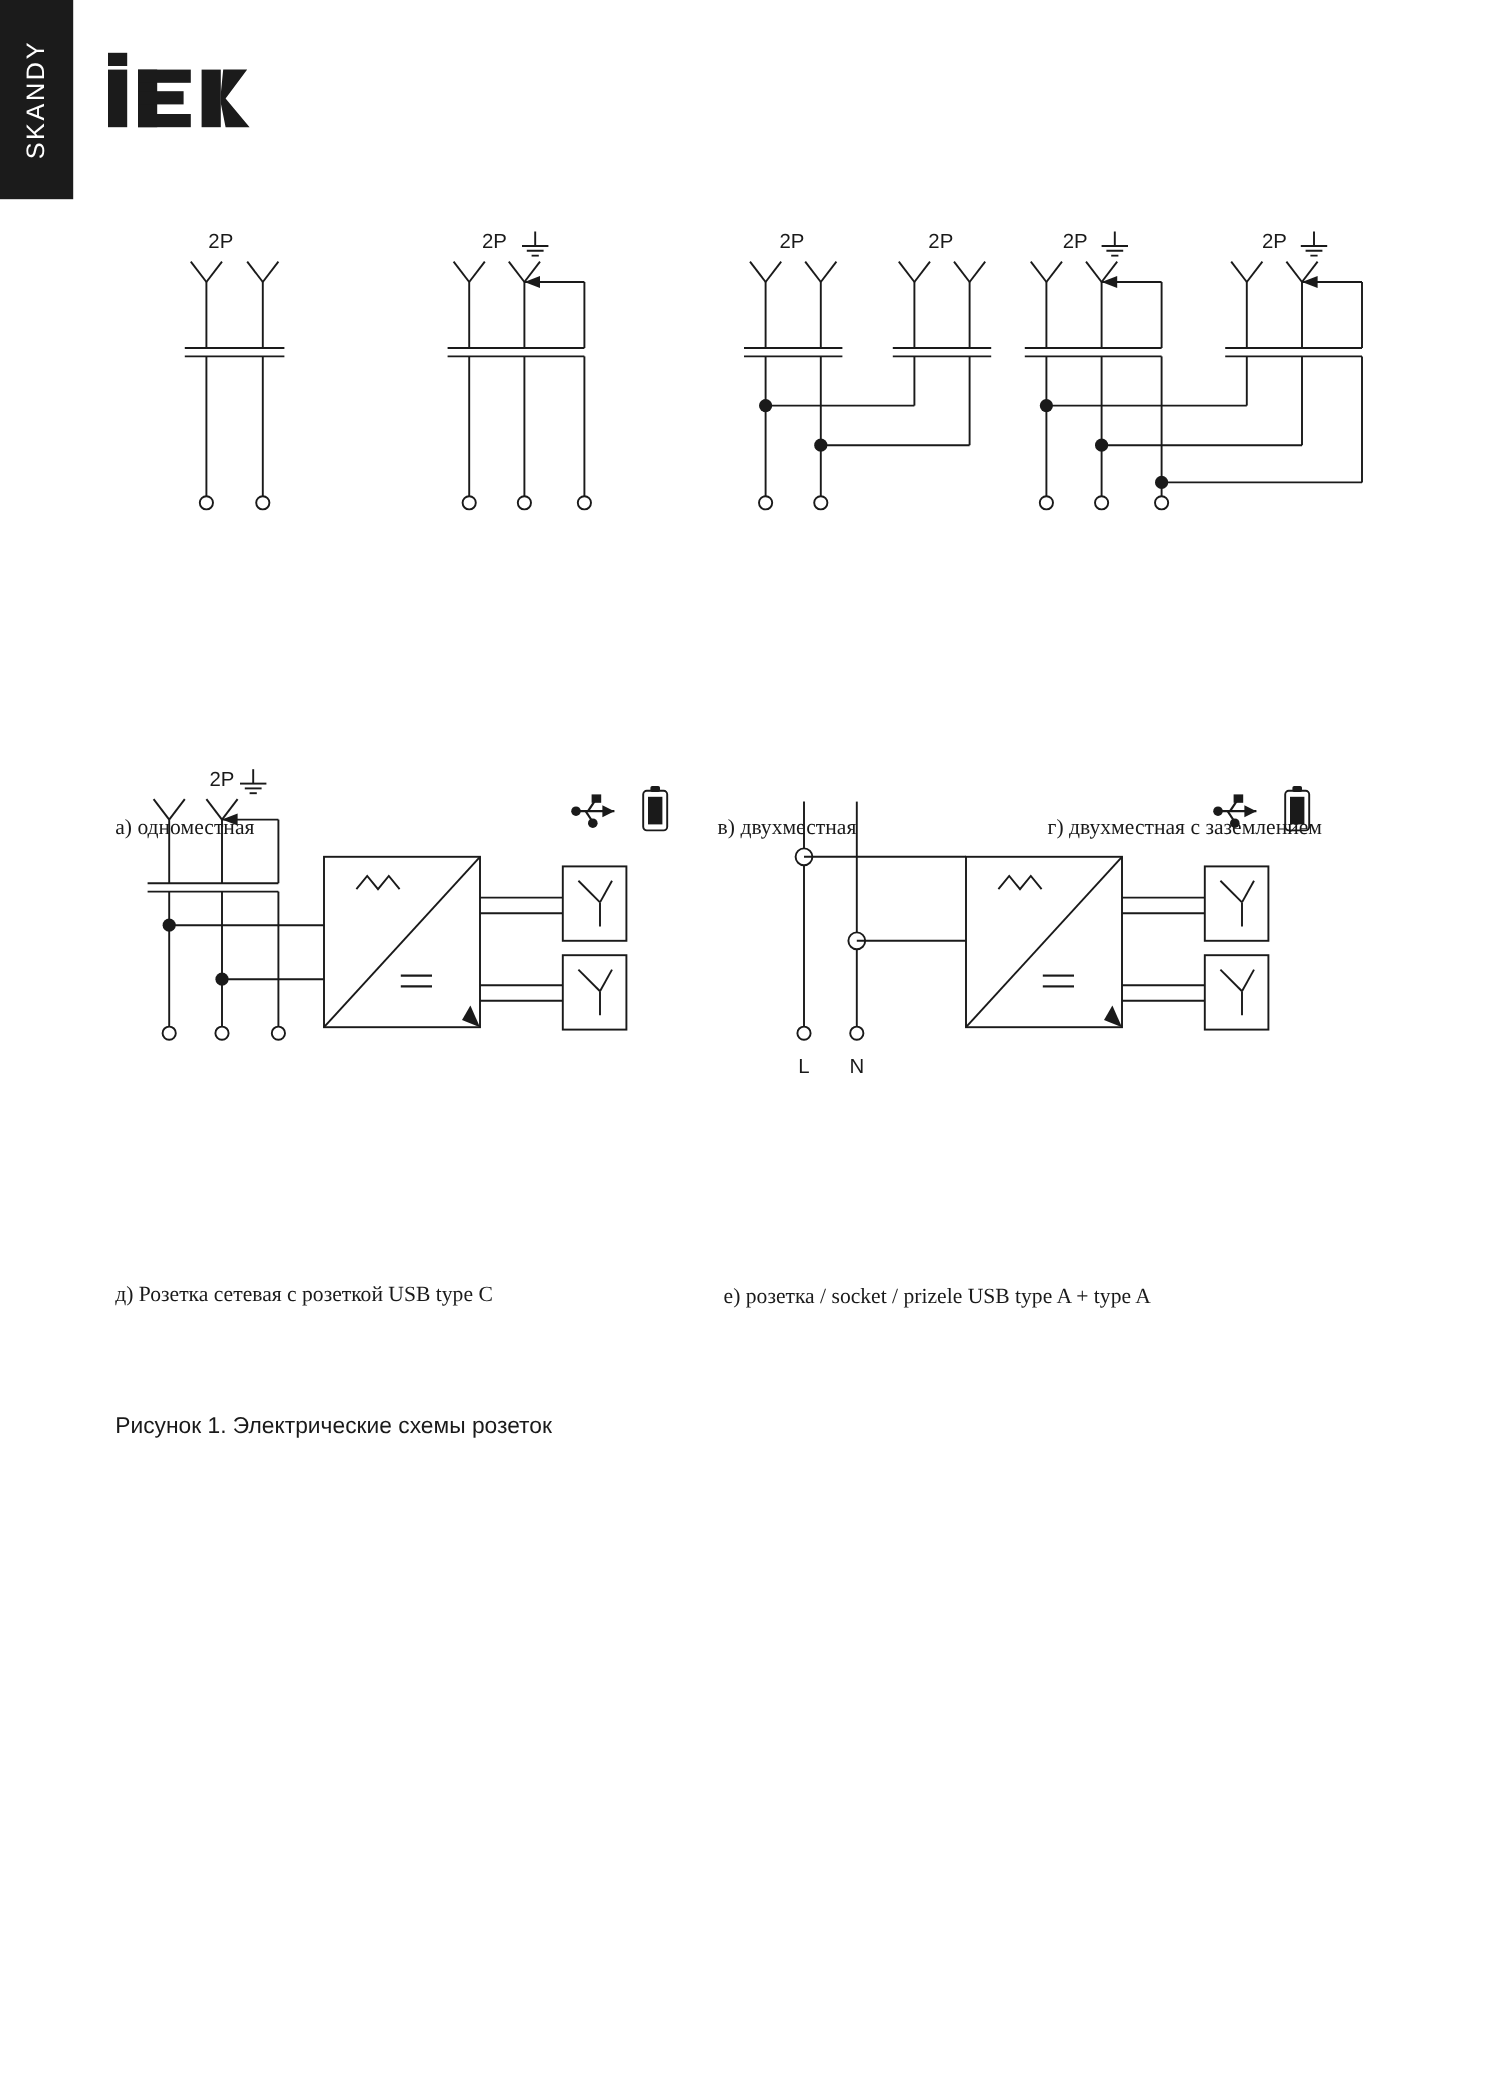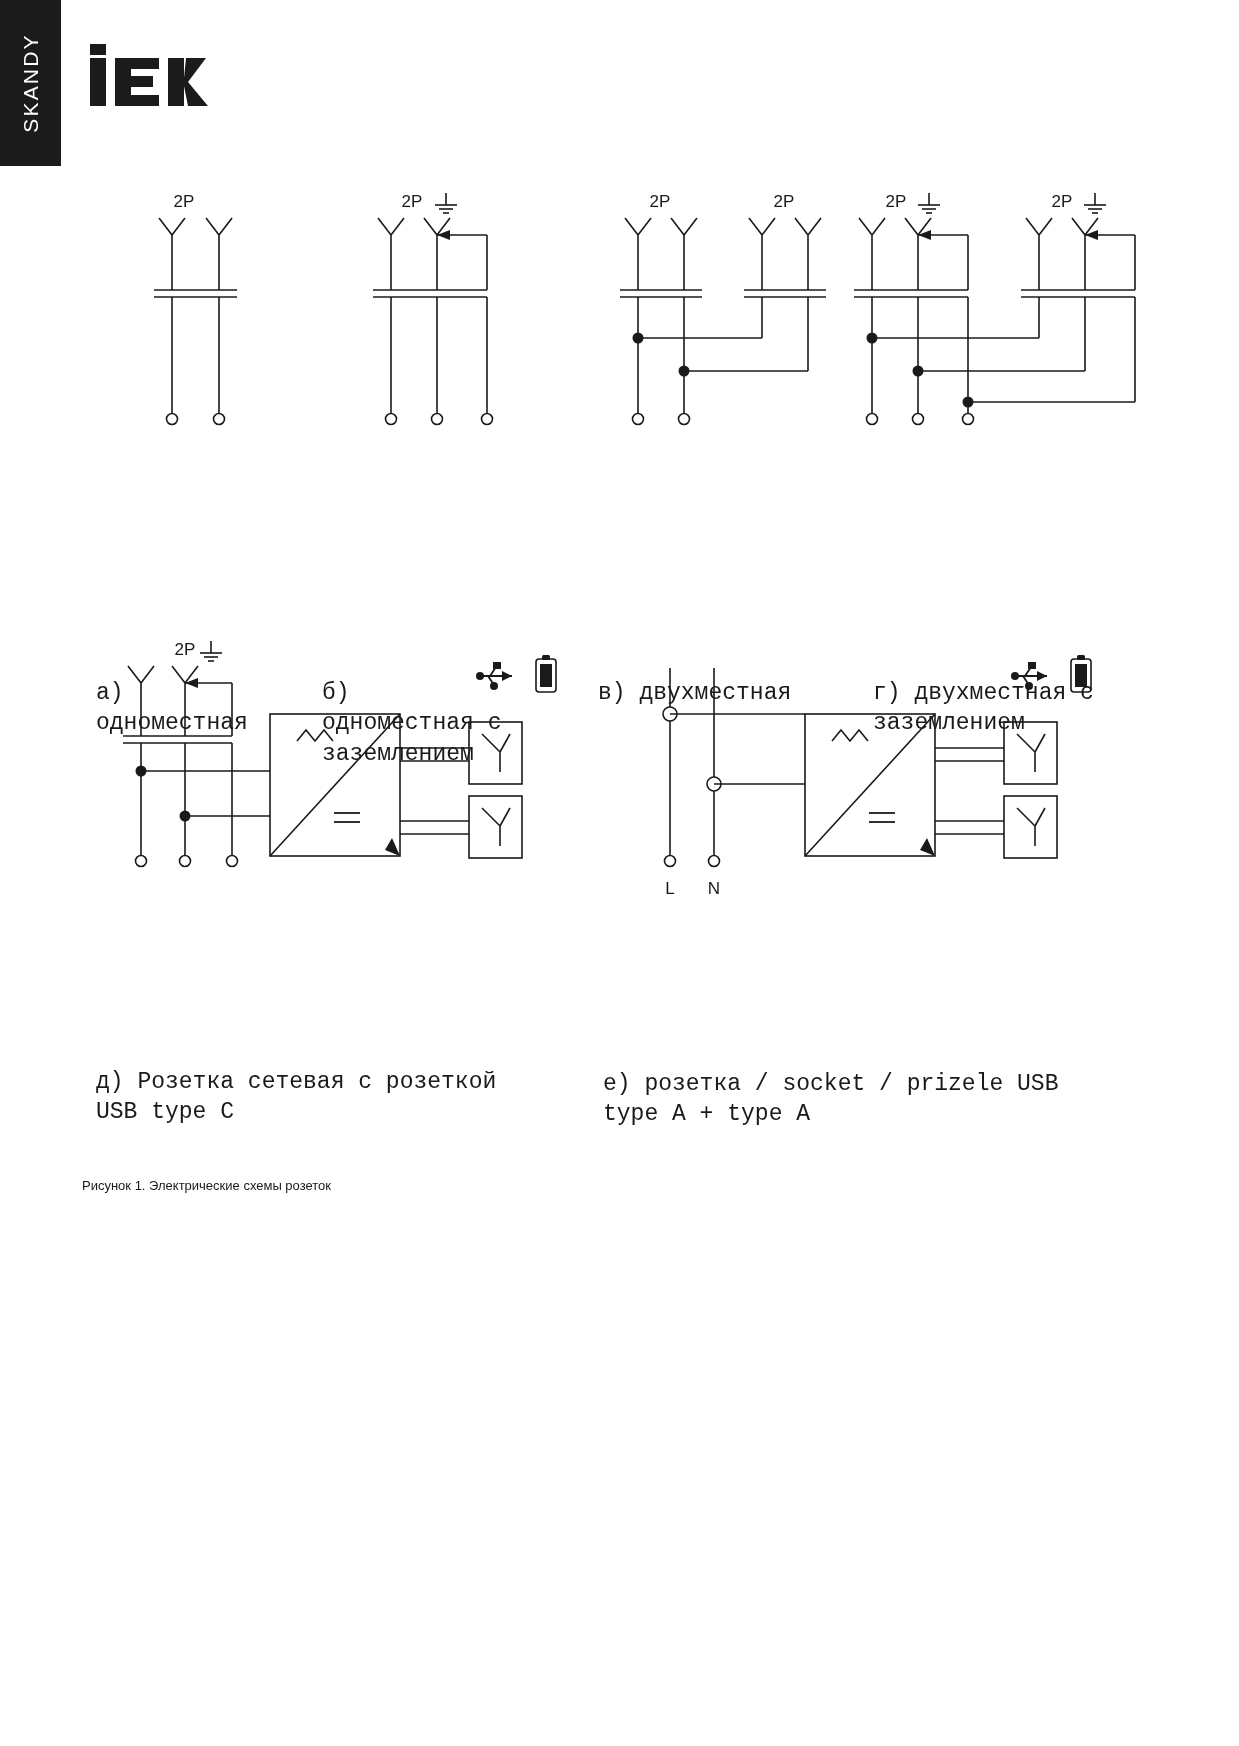--- a/index.html
+++ b/index.html
@@ -55,31 +55,31 @@
     position: absolute;
     left: 0;
     top: 166px;
     width: 1061px;
     height: 780px;
   }
   .svg-root { display: block; }
 
   .caption {
     position: absolute;
-    font-size: 23px;
+    font-size: 18px;
     line-height: 1.32;
     color: #1a1a1a;
-    font-family: Liberation Mono, monospace;
+    font-family: Liberation Serif, serif;
   }
 
   .fig-title {
     position: absolute;
-    left: 82px;
+    left: 96px;
     top: 1178px;
-    font-size: 13px;
+    font-size: 19px;
     color: #1a1a1a;
     font-family: "Liberation Sans", sans-serif;
   }
 
   
   .cap-a { left: 96px;  top: 512px; width: 185px; }
   .cap-b { left: 322px; top: 512px; width: 190px; }
   .cap-v { left: 598px; top: 512px; width: 200px; }
   .cap-g { left: 873px; top: 512px; width: 280px; }
   .cap-d { left: 96px;  top: 901px; width: 430px; }
@@ -362,20 +362,19 @@
       </g>
       <g transform="translate(1071,489)">
         <rect class="box" x="0" y="4" width="20" height="33" rx="3"></rect>
         <rect class="dot" x="6" y="0" width="8" height="5" rx="1.5"></rect>
         <rect class="dot" x="4" y="9" width="12" height="23"></rect>
       </g>
     </g>
   </svg>
 
   <div class="caption cap-a">а) одноместная</div>
-  <div class="caption cap-b">б) одноместная с заземлением</div>
   <div class="caption cap-v">в) двухместная</div>
   <div class="caption cap-g">г) двухместная с заземлением</div>
   <div class="caption cap-d">д) Розетка сетевая с розеткой USB type C</div>
   <div class="caption cap-e">е) розетка / socket / prizele USB type A + type A</div>
 </div>
 
 <div class="fig-title">Рисунок 1. Электрические схемы розеток</div>
 
 </body></html>

